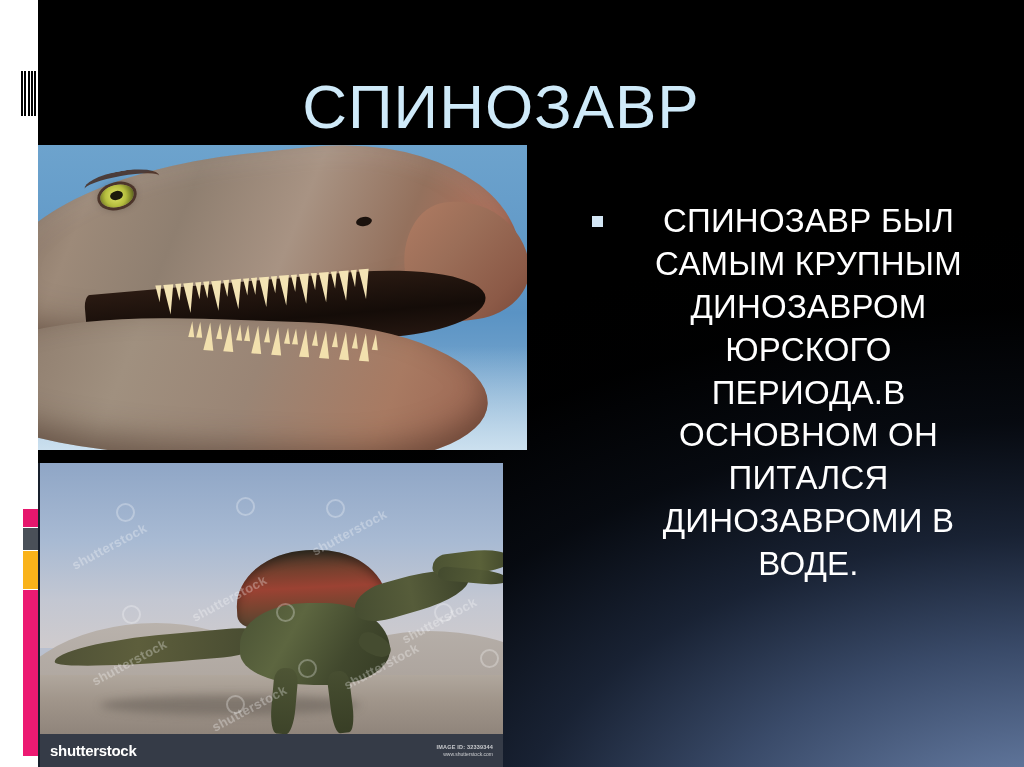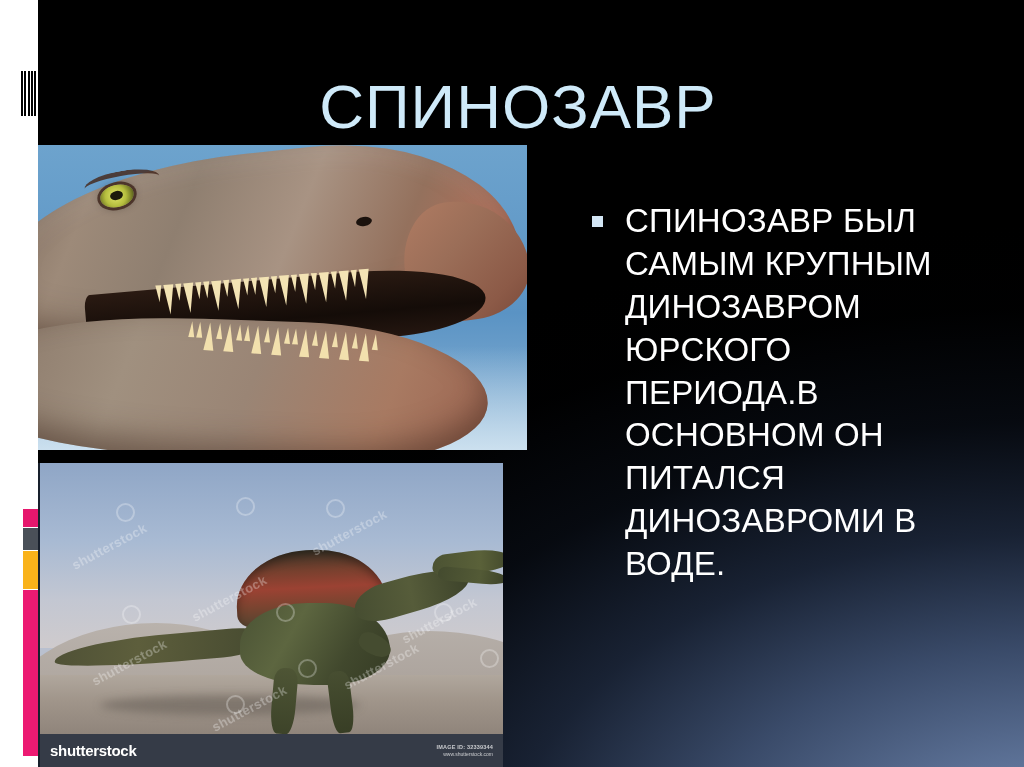--- a/index.html
+++ b/index.html
@@ -70,21 +70,21 @@
     width: 15px;
   }
   .reg-magenta-sm { top: 509px;  height: 18px; background: #e6176d; }
   .reg-gray       { top: 528px;  height: 22px; background: #4a5058; }
   .reg-yellow     { top: 551px;  height: 38px; background: #f9b21a; }
   .reg-magenta-lg { top: 590px;  height: 166px; background: #ec1a72; }
 
   
   .title {
     position: absolute;
-    left: 38px;
+    left: 21px;
     top: 74px;
     width: 960px;
     text-align: center;
     color: #cfeaf9;
     font-size: 62px;
     line-height: 1.05;
     font-weight: 400;
     letter-spacing: 1px;
     white-space: nowrap;
   }
@@ -372,20 +372,21 @@
   .stock-meta .m2 { font-size: 5px; }
 
   
   .body-block {
     position: absolute;
     left: 592px;
     top: 200px;
     width: 400px;
     display: flex;
     align-items: flex-start;
+    text-align: center;
   }
   .bullet {
     width: 11px; height: 11px;
     background: #d3e6f5;
     margin-top: 16px;
     margin-right: 22px;
     flex: 0 0 auto;
   }
   .body-text {
     color: #ffffff;

